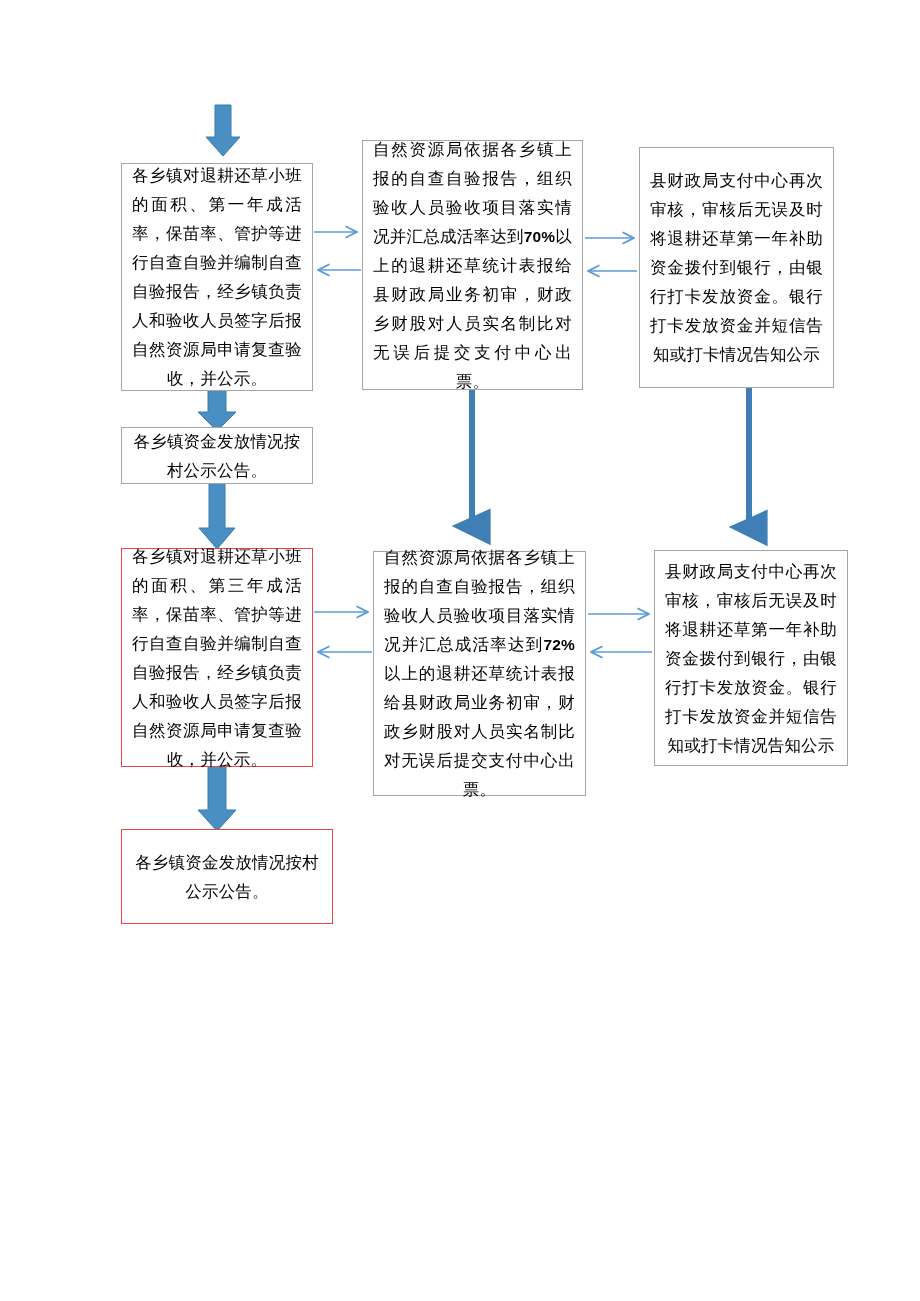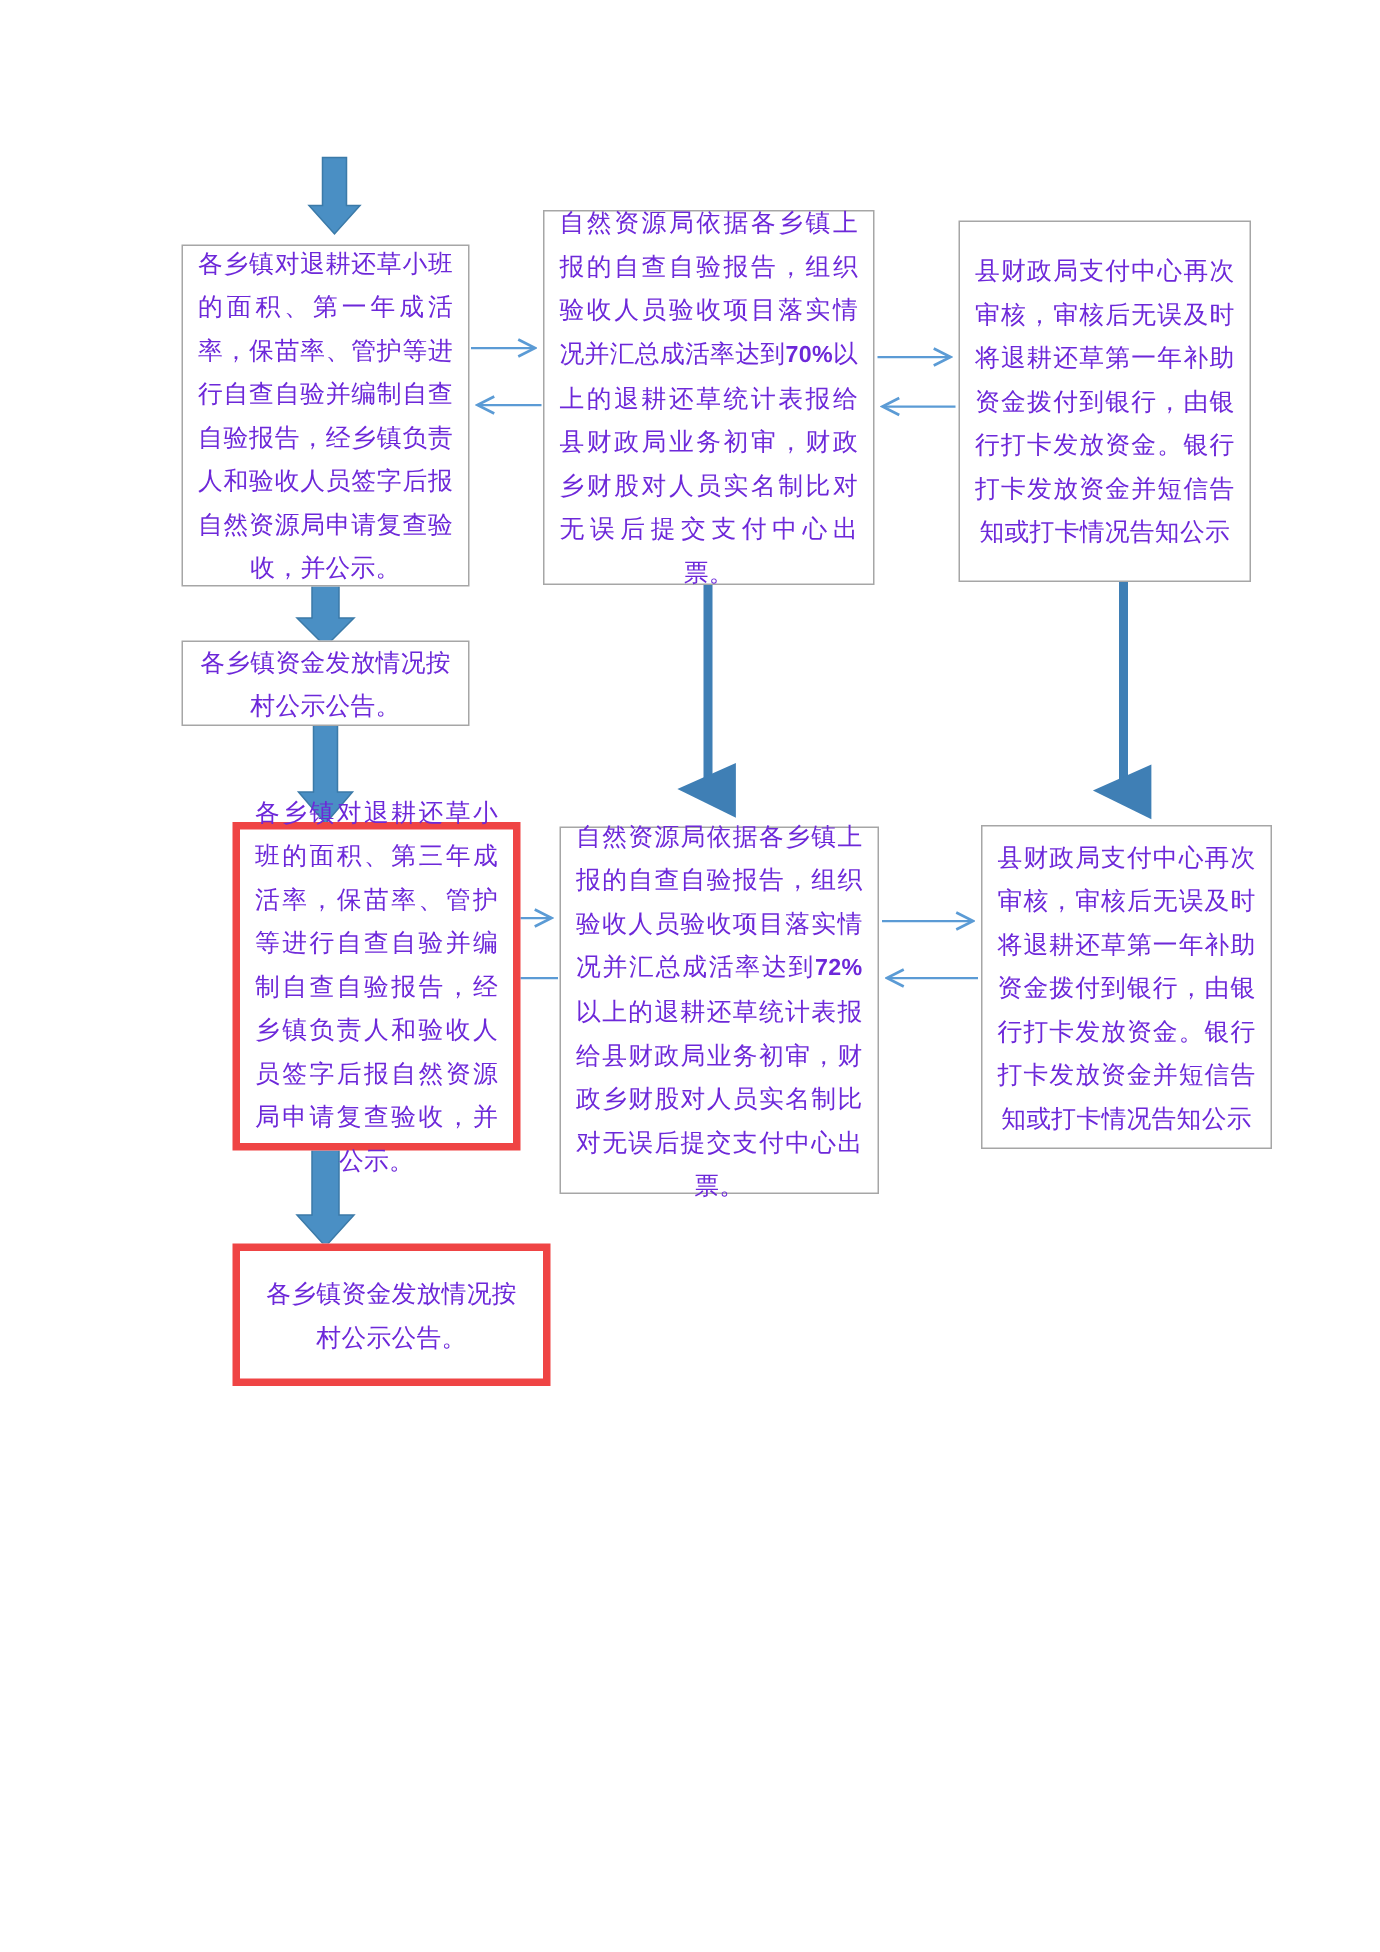--- a/index.html
+++ b/index.html
@@ -27,28 +27,27 @@
     position: absolute;
     box-sizing: border-box;
     background: #ffffff;
     border: 1px solid #a6a6a6;
     display: flex;
     align-items: center;
     justify-content: center;
     padding: 6px 10px;
   }
   .box.dark {
-    border: 5px solid #ef4444;
-    margin-left: 34px;
+    border: 1px solid #ef4444;
   }
   .box-text {
     font-family: "Liberation Serif", "DejaVu Serif", serif;
     font-size: 16.5px;
     line-height: 29px;
-    color: #6d28d9;
+    color: #000000;
     text-align: center;
     letter-spacing: 0.2px;
     word-break: break-all;
   }
   .box-text.justified {
     text-align: justify;
     text-align-last: center;
   }
   .pct {
     font-family: "Liberation Sans", "DejaVu Sans", sans-serif;

